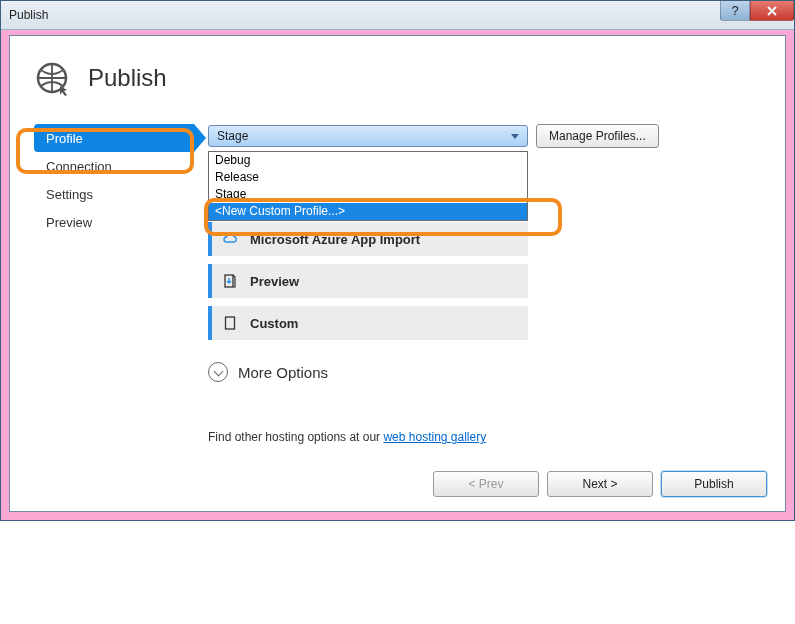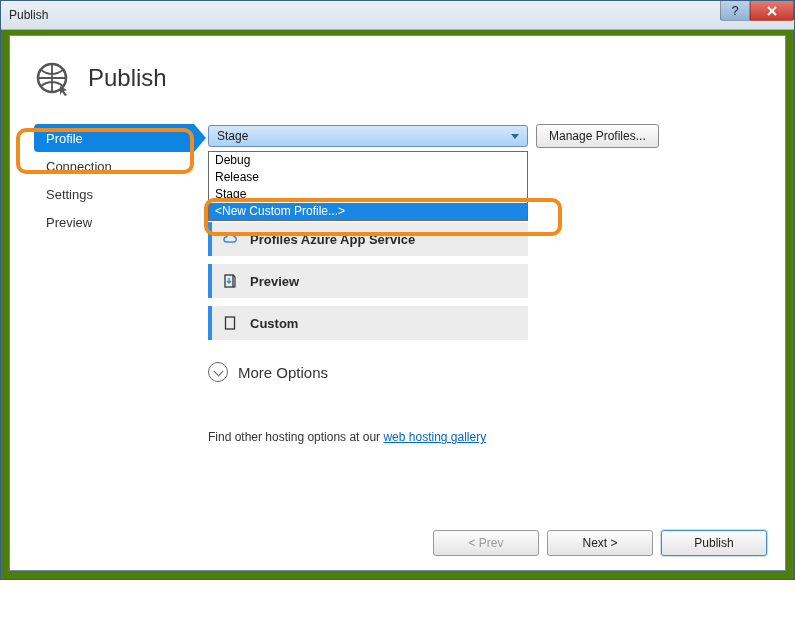--- a/index.html
+++ b/index.html
@@ -7,24 +7,24 @@
     padding: 0;
     font-family: "Segoe UI", Tahoma, sans-serif;
     font-size: 12px;
     background: #fff;
     width: 795px;
     height: 624px;
     overflow: hidden;
   }
   .window {
     width: 795px;
-    height: 580px;
+    height: 521px;
     border: 1px solid #3b5f7f;
     box-sizing: border-box;
-    background: #4d7c0f;
+    background: #f9a8d4;
     position: relative;
   }
   
   .titlebar {
     height: 28px;
     background: linear-gradient(to bottom, #e9eff5, #d9e3ec);
     border-bottom: 1px solid #9cb2c5;
     display: flex;
     align-items: center;
     position: relative;
@@ -354,21 +354,21 @@
           <div class="manage-btn">
             <span>Manage Profiles...</span>
           </div>
         </div>
 
         <div class="tiles">
           <div class="tile first">
             <svg viewBox="0 0 16 16">
               <path d="M12 11H4.5A2.5 2.5 0 0 1 4.5 6 4 4 0 0 1 12 5.5 2.8 2.8 0 0 1 12 11Z" fill="none" stroke="#2f8fe8" stroke-width="1.4"></path>
             </svg>
-            <span>Profiles Azure App Service</span>
+            <span>Microsoft Azure App Import</span>
           </div>
           <div class="tile">
             <svg viewBox="0 0 16 16">
               <rect x="3" y="2" width="8" height="12" fill="none" stroke="#333" stroke-width="1.3"></rect>
               <path d="M11 2 l2 2 v10 h-2" fill="none" stroke="#333" stroke-width="1.2"></path>
               <path d="M7 5 v5 M5 8 l2 2 2 -2" fill="none" stroke="#2f8fe8" stroke-width="1.4"></path>
             </svg>
             <span>Preview</span>
           </div>
           <div class="tile">

